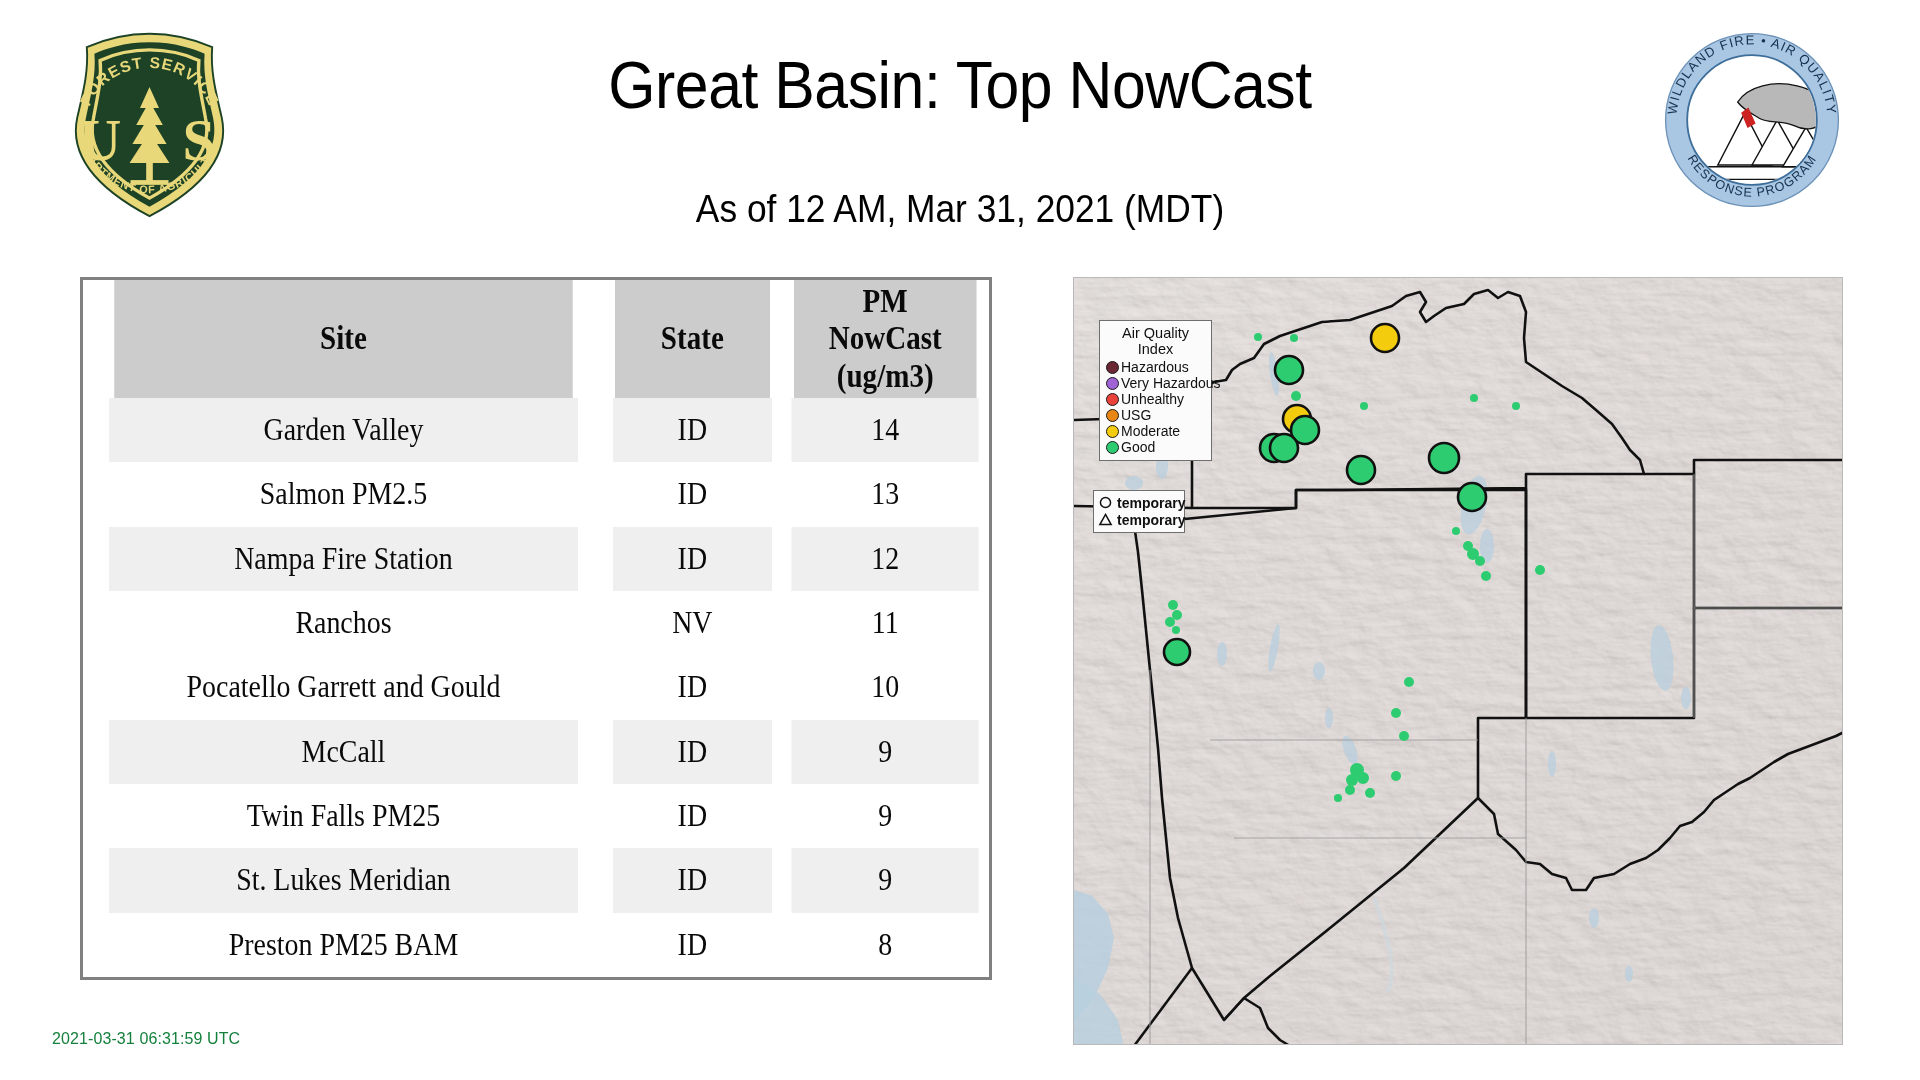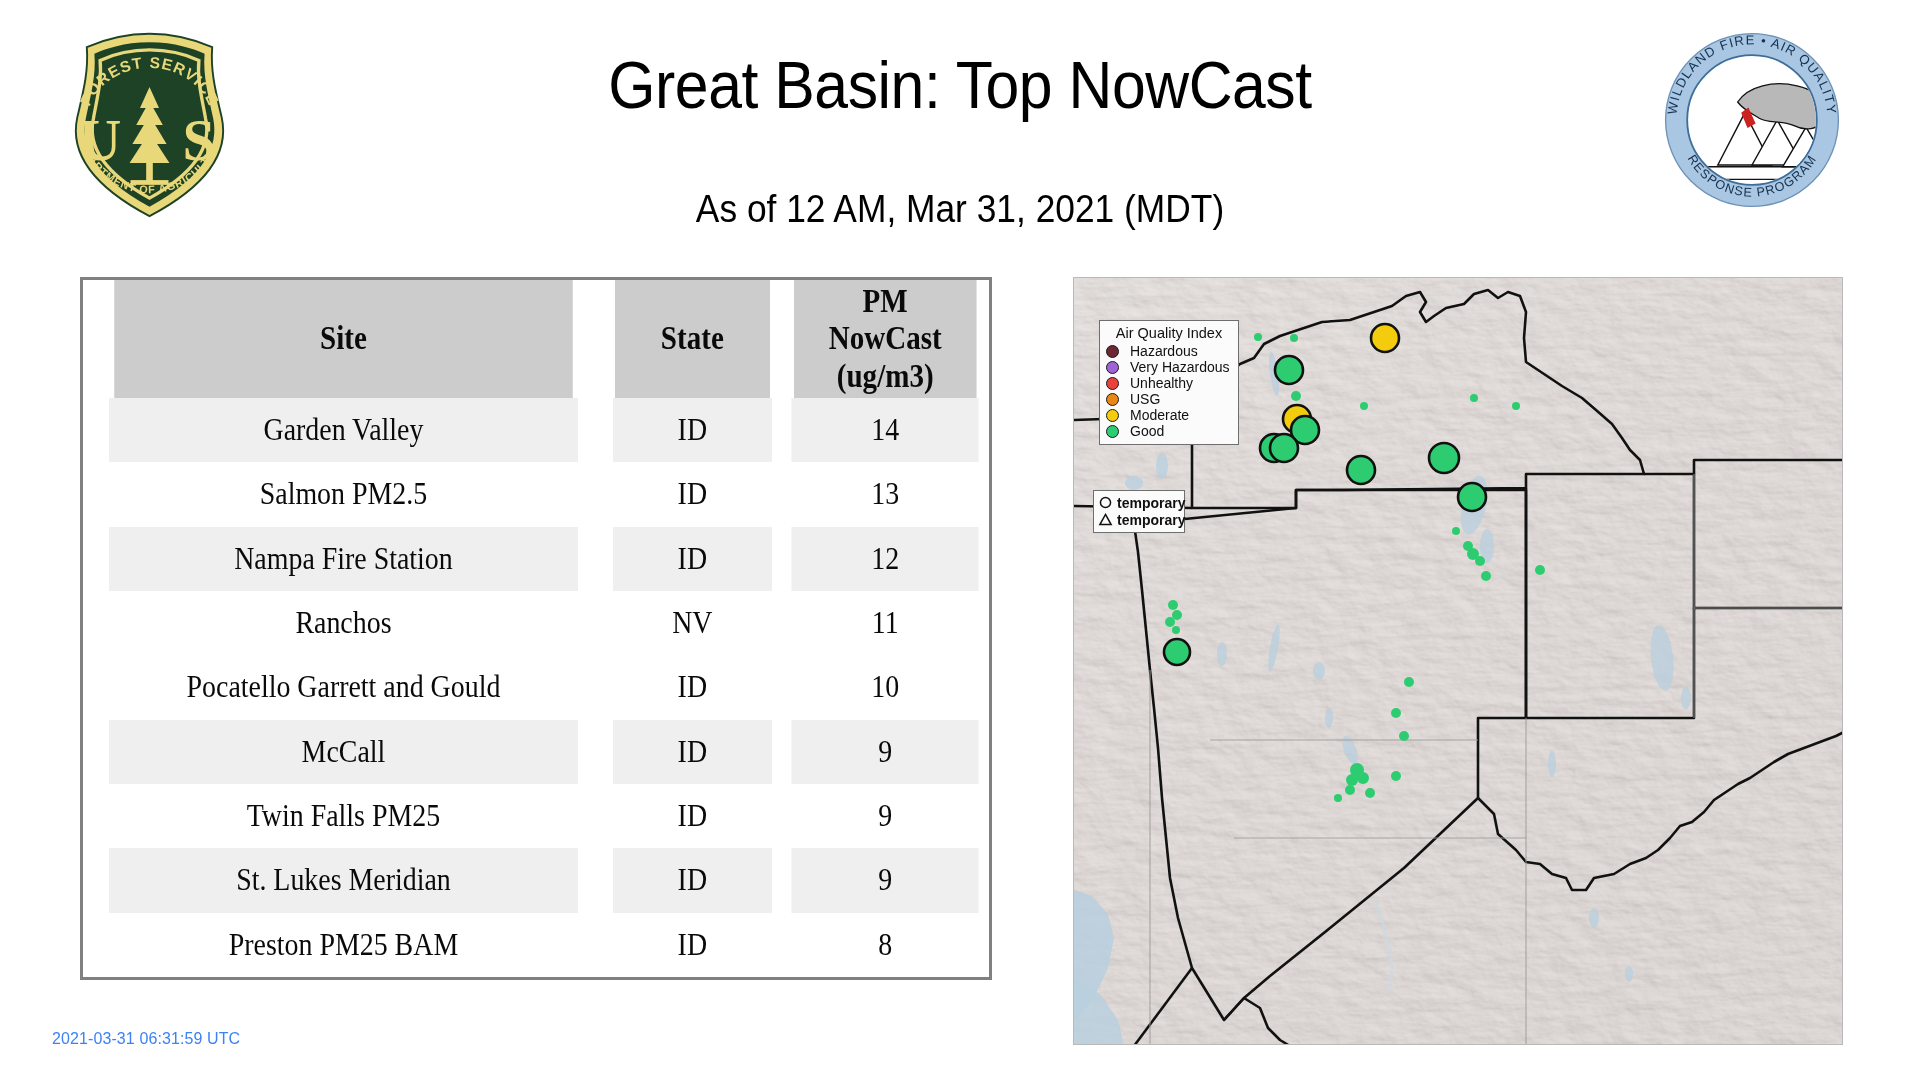--- a/index.html
+++ b/index.html
@@ -71,43 +71,43 @@
     background: #ebe6e4;
     overflow: hidden;
   }
   #map-svg { position: absolute; left: 0; top: 0; width: 770px; height: 768px; }
 
   .legend-box {
     position: absolute; background: #fbfbfb;
     border: 1px solid #6e6e6e;
     font-family: "Liberation Sans", sans-serif; color: #101010;
   }
-  #legend-aqi { left: 25px; top: 42px; width: 140px; padding: 4px 6px 5px 6px; }
+  #legend-aqi { left: 25px; top: 42px; width: 113px; padding: 4px 6px 5px 6px; }
   #legend-aqi .legend-title {
     font-size: 14.5px; text-align: center; margin-bottom: 2px; color: #111;
   }
   #legend-aqi .legend-row {
-    display: flex; align-items: center; gap: 11px; line-height: 16px; height: 16px;
+    display: flex; align-items: center; gap: 2px; line-height: 16px; height: 16px;
   }
   #legend-aqi .swatch {
     width: 13px; height: 13px; border-radius: 50%;
     border: 1.4px solid #1a1a1a; flex: 0 0 auto;
   }
   #legend-aqi .swatch-label { font-size: 14px; white-space: nowrap; }
 
   #legend-type { left: 19px; top: 212px; width: 92px; padding: 3px 5px 4px 4px; font-weight: bold; }
   #legend-type .lt-row { display: flex; align-items: center; gap: 4px; height: 17px; }
   #legend-type .lt-label { font-size: 14px; }
   #legend-type .lt-glyph { width: 15px; height: 15px; flex: 0 0 auto; }
 
   
   #footer-stamp {
     position: absolute; left: 52px; top: 1030px;
     font-family: "Liberation Sans", sans-serif;
-    font-size: 16px; color: #3b82f6; letter-spacing: 0.1px;
+    font-size: 16px; color: #15803d; letter-spacing: 0.1px;
   }
 </style>
 </head>
 <body>
 
 <div id="page">
 
   <div id="fs-logo">
     <svg viewBox="0 0 200 200" xmlns="http://www.w3.org/2000/svg">
       <path d="M100 4 C70 4 48 12 34 18 C36 44 30 66 24 92 C17 124 32 160 100 196

